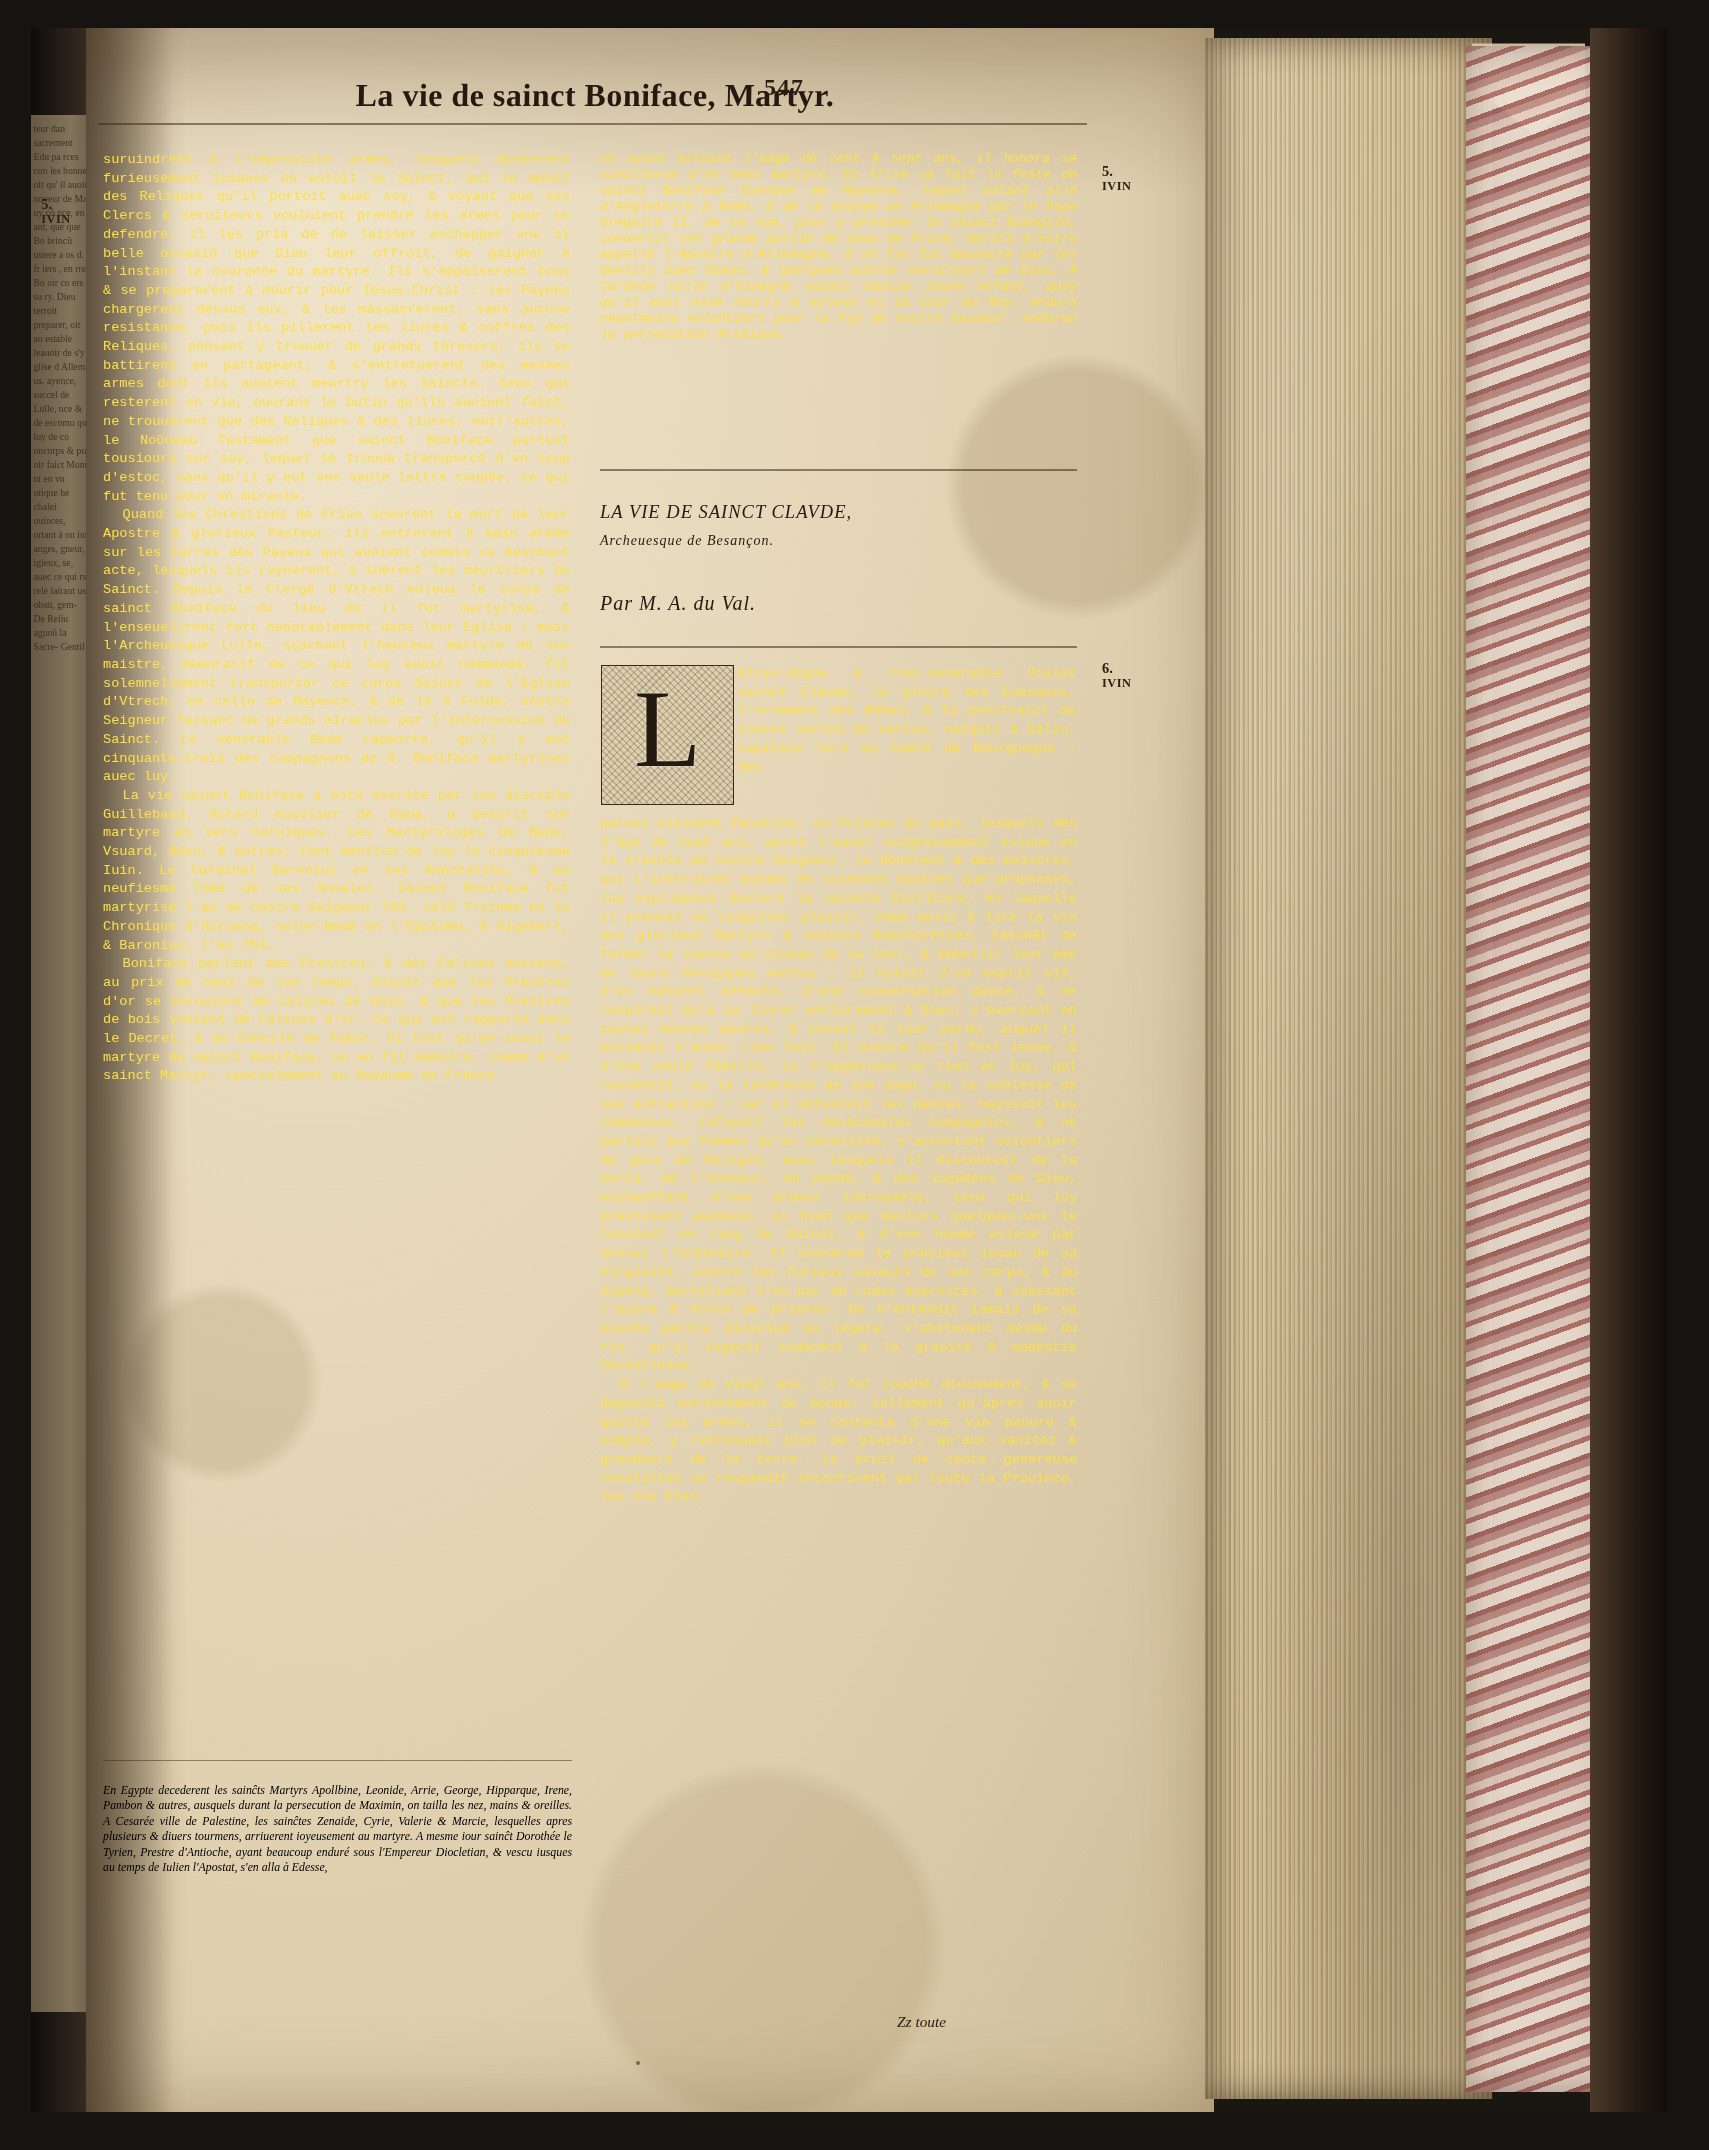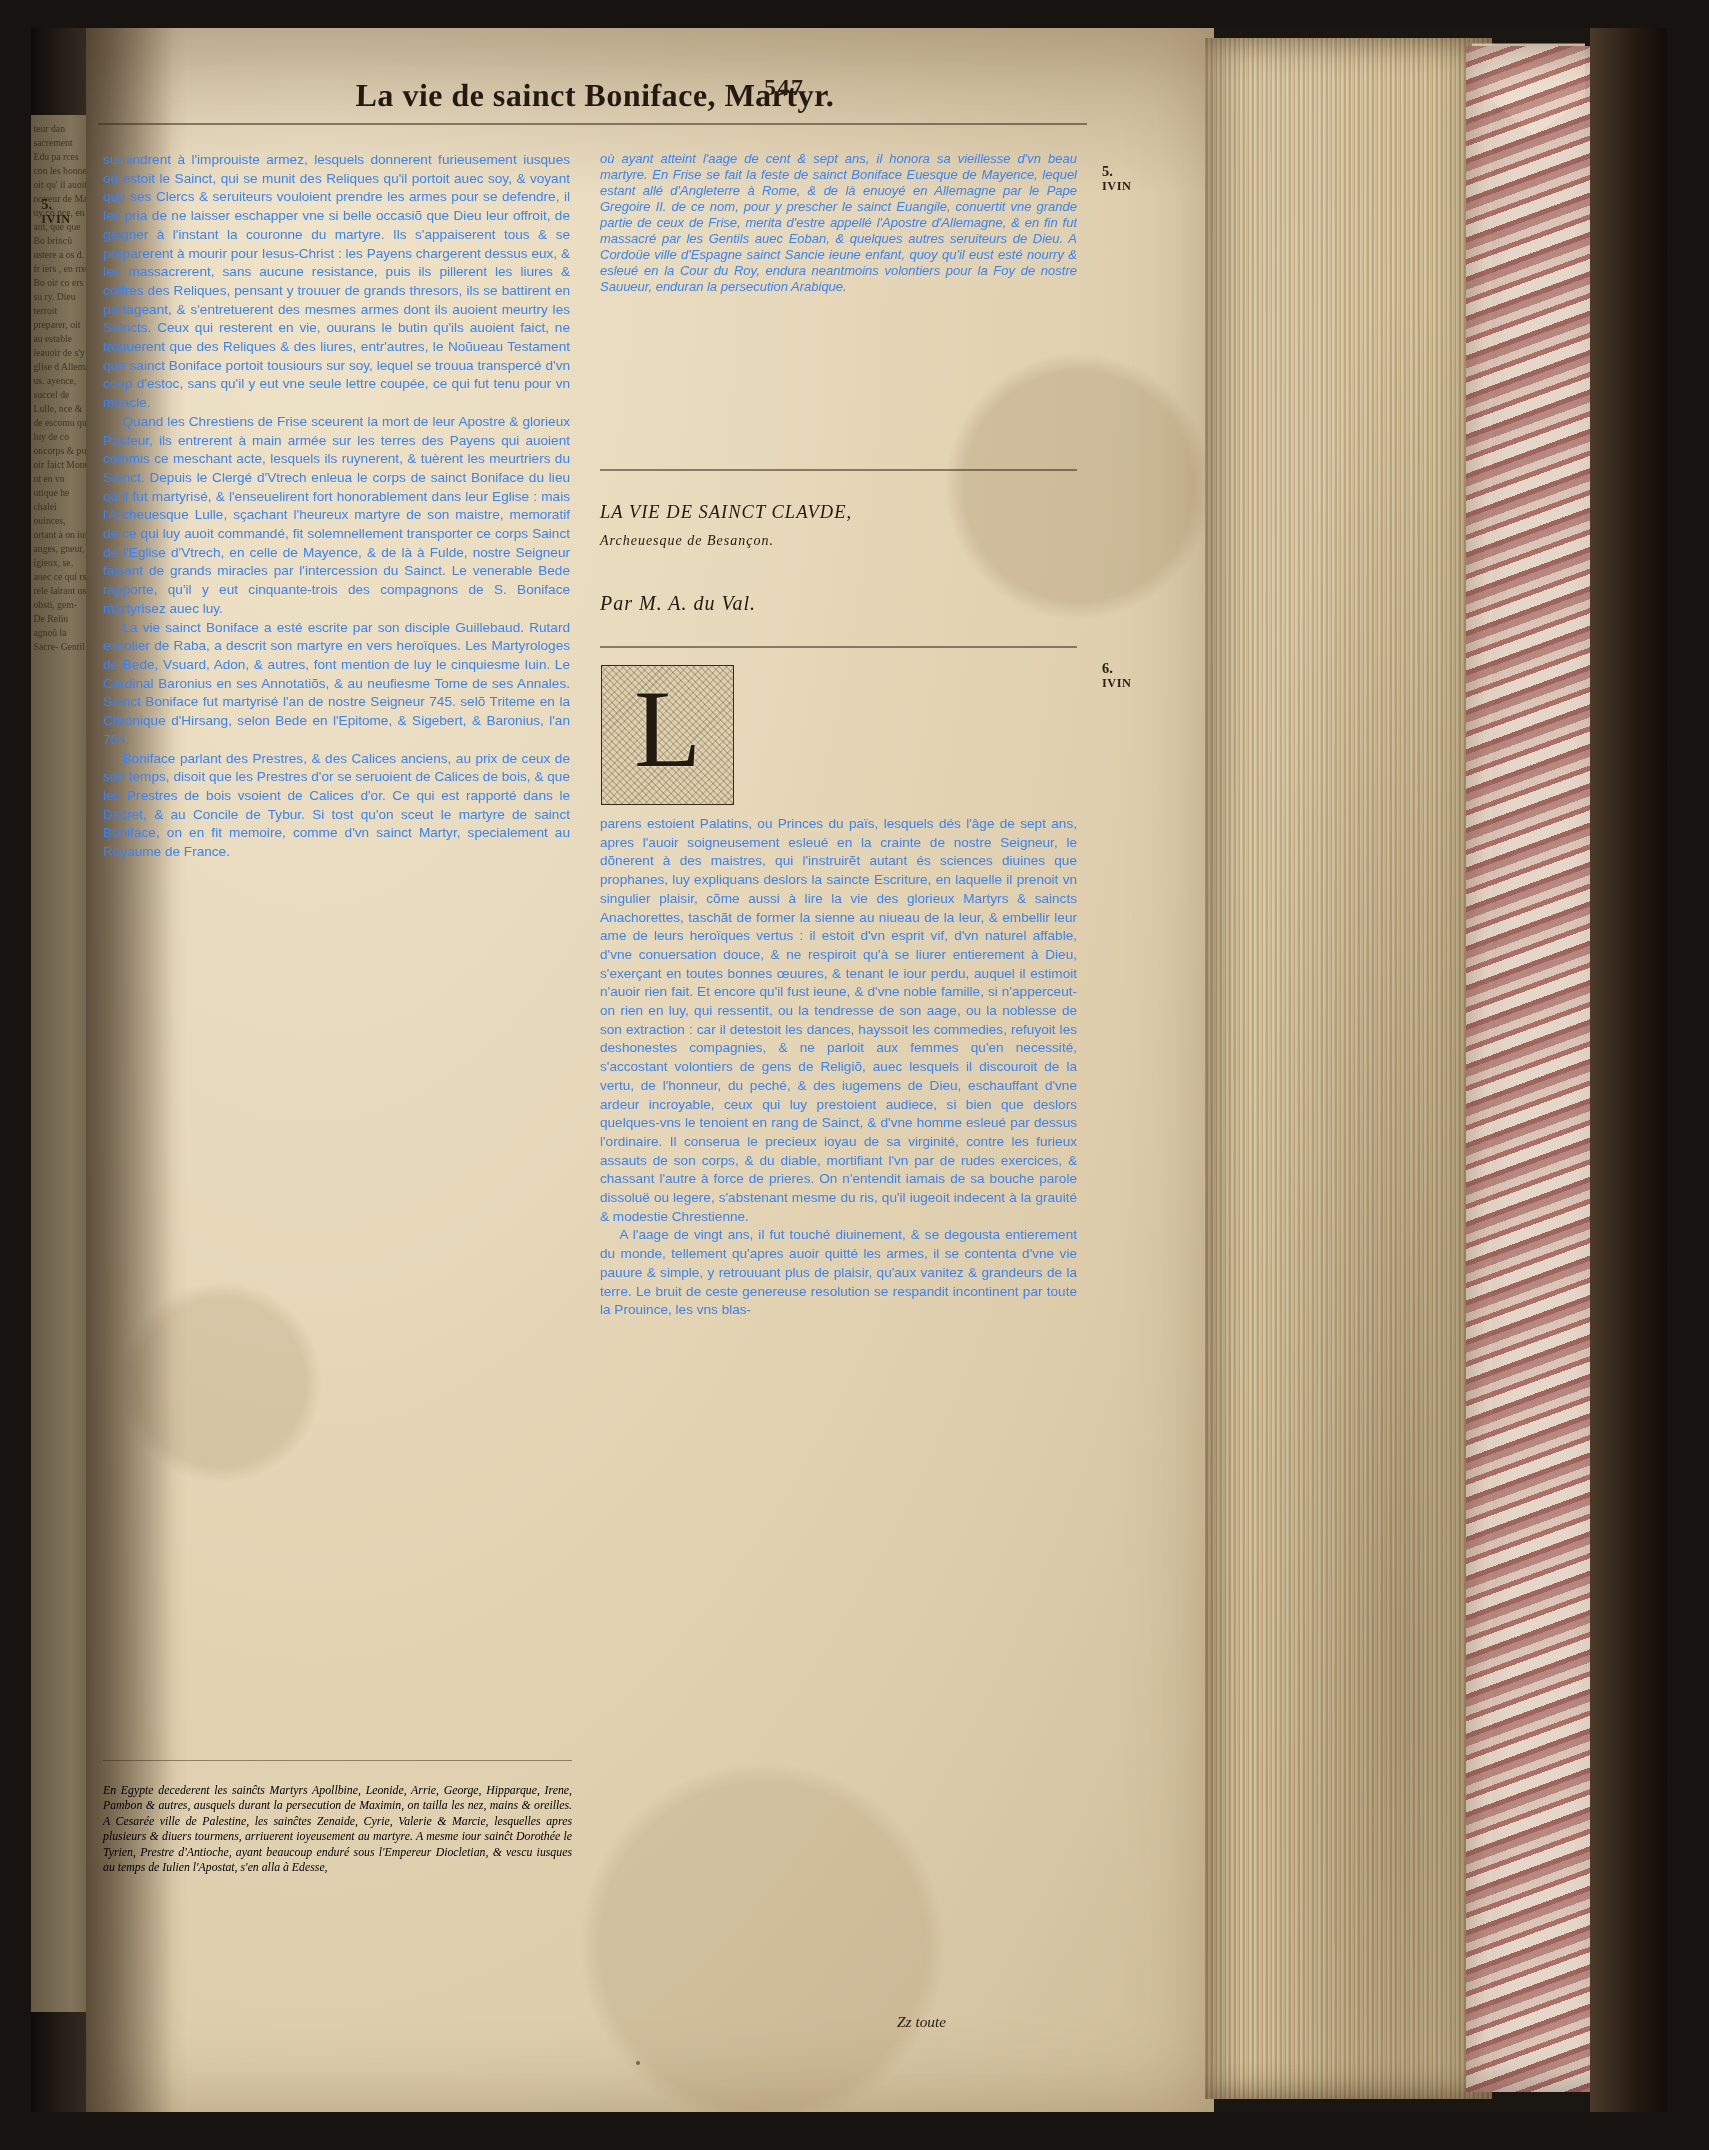--- a/index.html
+++ b/index.html
@@ -85,24 +85,24 @@
   .folio{
     position:absolute;top:46px;left:733px;font-size:24px;color:#2a1e13;font-weight:700;
     letter-spacing:1.5px;
   }
   .rule{
     position:absolute;left:67px;top:95px;width:989px;height:1.5px;
     background:#3a2b1c;opacity:.55;
   }
   .col{
     position:absolute;top:123px;
-    color:#3b82f6;
+    color:#fde047;
     font-size:13.6px;line-height:18.7px;
     text-align:justify;
-    font-family:Liberation Sans, sans-serif;
+    font-family:Liberation Mono, monospace;
   }
   .col p{margin:0 0 0 0;text-indent:19.5px;}
   .col p.noind{text-indent:0;}
   .colL{left:72px;width:467px;}
   .colR{left:569px;width:477px;}
   
   .marg{
     position:absolute;color:#2b2015;font-size:12.3px;line-height:15.4px;
     font-family:"Liberation Serif",serif;font-weight:700;
   }
@@ -213,20 +213,23 @@
       <div class="sect-rule" style="top:441px;"></div>
       <div class="sect-title t1" style="top:474px;">LA VIE DE SAINCT CLAVDE,</div>
       <div class="sect-title t2" style="top:505px;">Archeuesque de Besançon.</div>
       <div class="sect-title t3" style="top:564px;">Par M. A. du Val.</div>
       <div class="sect-rule" style="top:618px;"></div>
 
       <div class="dropcap">
         <span>L</span>
       </div>
 
+      <div class="col" style="left:707px;top:637px;width:338px;height:144px;overflow:hidden;">
+        <p class="noind">Etres-digne &amp; tres-venerable Prelat sainct Claude, la gloire des Euesques, l'ornement des Abbez, &amp; le pourtraict de toutes sortes de vertus, nasquit à Salin, capitale lors du Comté de Bourgongne : Ses</p>
+      </div>
 
       <div class="col colR" style="top:787px;height:1195px;overflow:hidden;">
         <p class="noind">parens estoient Palatins, ou Princes du païs, lesquels dés l'âge de sept ans, apres l'auoir soigneusement esleué en la crainte de nostre Seigneur, le dõnerent à des maistres, qui l'instruirẽt autant és sciences diuines que prophanes, luy expliquans deslors la saincte Escriture, en laquelle il prenoit vn singulier plaisir, cõme aussi à lire la vie des glorieux Martyrs &amp; saincts Anachorettes, taschãt de former la sienne au niueau de la leur, &amp; embellir leur ame de leurs heroïques vertus : il estoit d'vn esprit vif, d'vn naturel affable, d'vne conuersation douce, &amp; ne respiroit qu'à se liurer entierement à Dieu, s'exerçant en toutes bonnes œuures, &amp; tenant le iour perdu, auquel il estimoit n'auoir rien fait. Et encore qu'il fust ieune, &amp; d'vne noble famille, si n'apperceut-on rien en luy, qui ressentit, ou la tendresse de son aage, ou la noblesse de son extraction : car il detestoit les dances, hayssoit les commedies, refuyoit les deshonestes compagnies, &amp; ne parloit aux femmes qu'en necessité, s'accostant volontiers de gens de Religiõ, auec lesquels il discouroit de la vertu, de l'honneur, du peché, &amp; des iugemens de Dieu, eschauffant d'vne ardeur incroyable, ceux qui luy prestoient audiece, si bien que deslors quelques-vns le tenoient en rang de Sainct, &amp; d'vne homme esleué par dessus l'ordinaire. Il conserua le precieux ioyau de sa virginité, contre les furieux assauts de son corps, &amp; du diable, mortifiant l'vn par de rudes exercices, &amp; chassant l'autre à force de prieres. On n'entendit iamais de sa bouche parole dissoluë ou legere, s'abstenant mesme du ris, qu'il iugeoit indecent à la grauité &amp; modestie Chrestienne.</p>
         <p>A l'aage de vingt ans, il fut touché diuinement, &amp; se degousta entierement du monde, tellement qu'apres auoir quitté les armes, il se contenta d'vne vie pauure &amp; simple, y retrouuant plus de plaisir, qu'aux vanitez &amp; grandeurs de la terre. Le bruit de ceste genereuse resolution se respandit incontinent par toute la Prouince, les vns blas-</p>
       </div>
 
       <div class="catch">Zz toute</div>
       <div class="dot"></div>
     </div>
 

